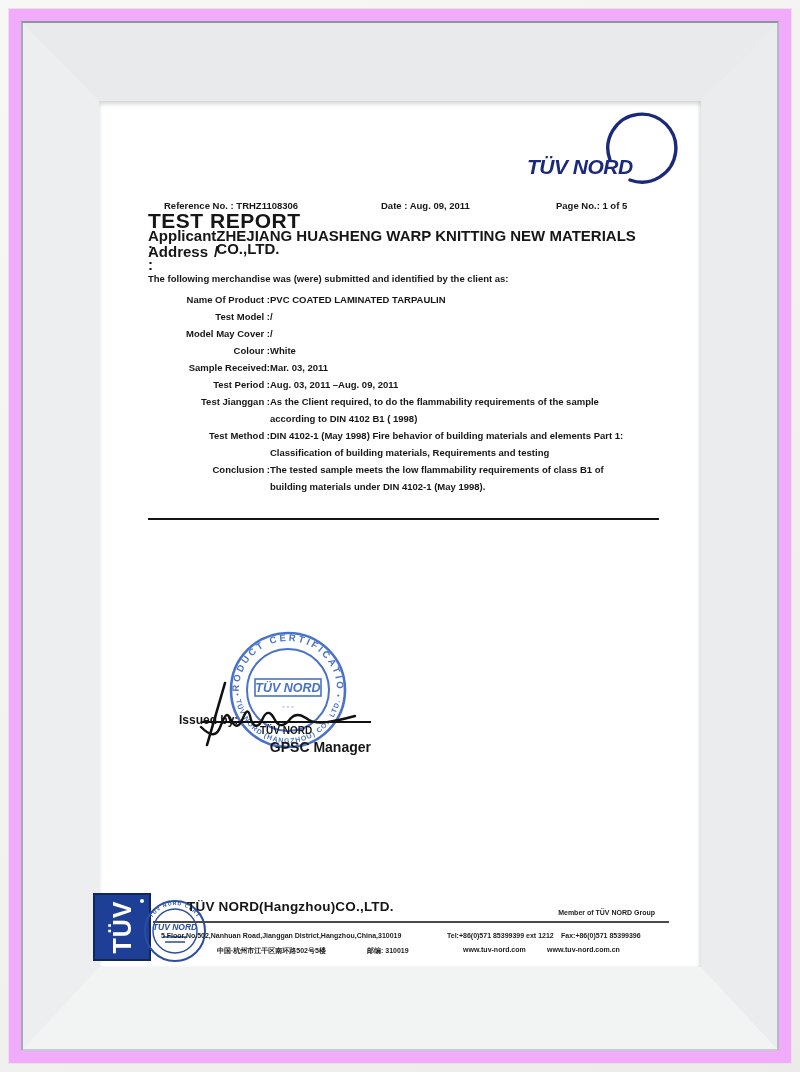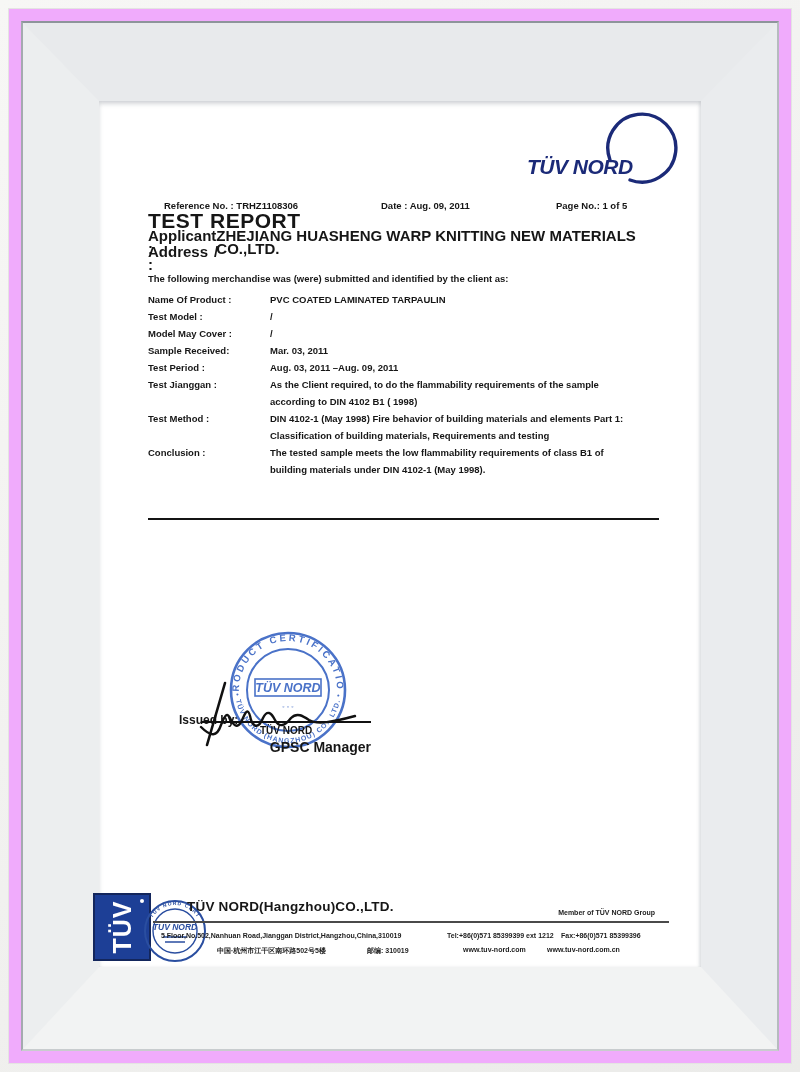--- a/index.html
+++ b/index.html
@@ -33,21 +33,21 @@
   .meta-ref{position:absolute;left:16px;}
   .meta-date{position:absolute;left:233px;}
   .meta-page{position:absolute;left:408px;}
 
   
   .pair-row{position:absolute;left:49px;right:40px;font-size:15px;font-weight:700;display:flex;line-height:13px;}
   .pair-row .lbl{flex:0 0 66px;}
   .intro{position:absolute;left:49px;top:172px;font-size:9.5px;font-weight:700;}
   .fields{position:absolute;left:49px;right:36px;top:190px;font-size:9.5px;font-weight:700;}
   .f-row{display:flex;line-height:17px;}
-  .f-row .lbl{flex:0 0 122px;}
+  .f-row .lbl{flex:0 0 122px;text-align:right;}
   .f-row .val{flex:1;white-space:pre-line;}
   .rule{position:absolute;left:49px;right:42px;top:417px;border-top:2.5px solid #141414;}
 
   
   .issued-label{position:absolute;left:46px;top:612px;font-size:12px;font-weight:800;padding-left:34px;}
   .stamp-wrap{position:absolute;left:100px;top:508px;width:200px;height:175px;}
   .seal{position:absolute;left:14px;top:6px;}
   .signature{position:absolute;left:-6px;top:66px;}
   .sig-line{position:absolute;left:2px;top:112px;width:170px;border-top:2px solid #111;}
   .sig-org{position:absolute;left:2px;top:116px;width:170px;text-align:center;font-size:10px;font-weight:800;}
@@ -115,20 +115,24 @@
               <span class="lbl">Name Of Product :</span>
               <span class="val">PVC COATED LAMINATED TARPAULIN</span>
             </div>
           <div class="f-row">
               <span class="lbl">Test Model :</span>
               <span class="val">/</span>
             </div>
           <div class="f-row">
               <span class="lbl">Model May Cover :</span>
               <span class="val">/</span>
+            </div>
+          <div class="f-row">
+              <span class="lbl">Colour :</span>
+              <span class="val">White</span>
             </div>
           <div class="f-row">
               <span class="lbl">Sample Received:</span>
               <span class="val">Mar. 03, 2011</span>
             </div>
           <div class="f-row">
               <span class="lbl">Test Period :</span>
               <span class="val">Aug. 03, 2011 –Aug. 09, 2011</span>
             </div>
           <div class="f-row">

